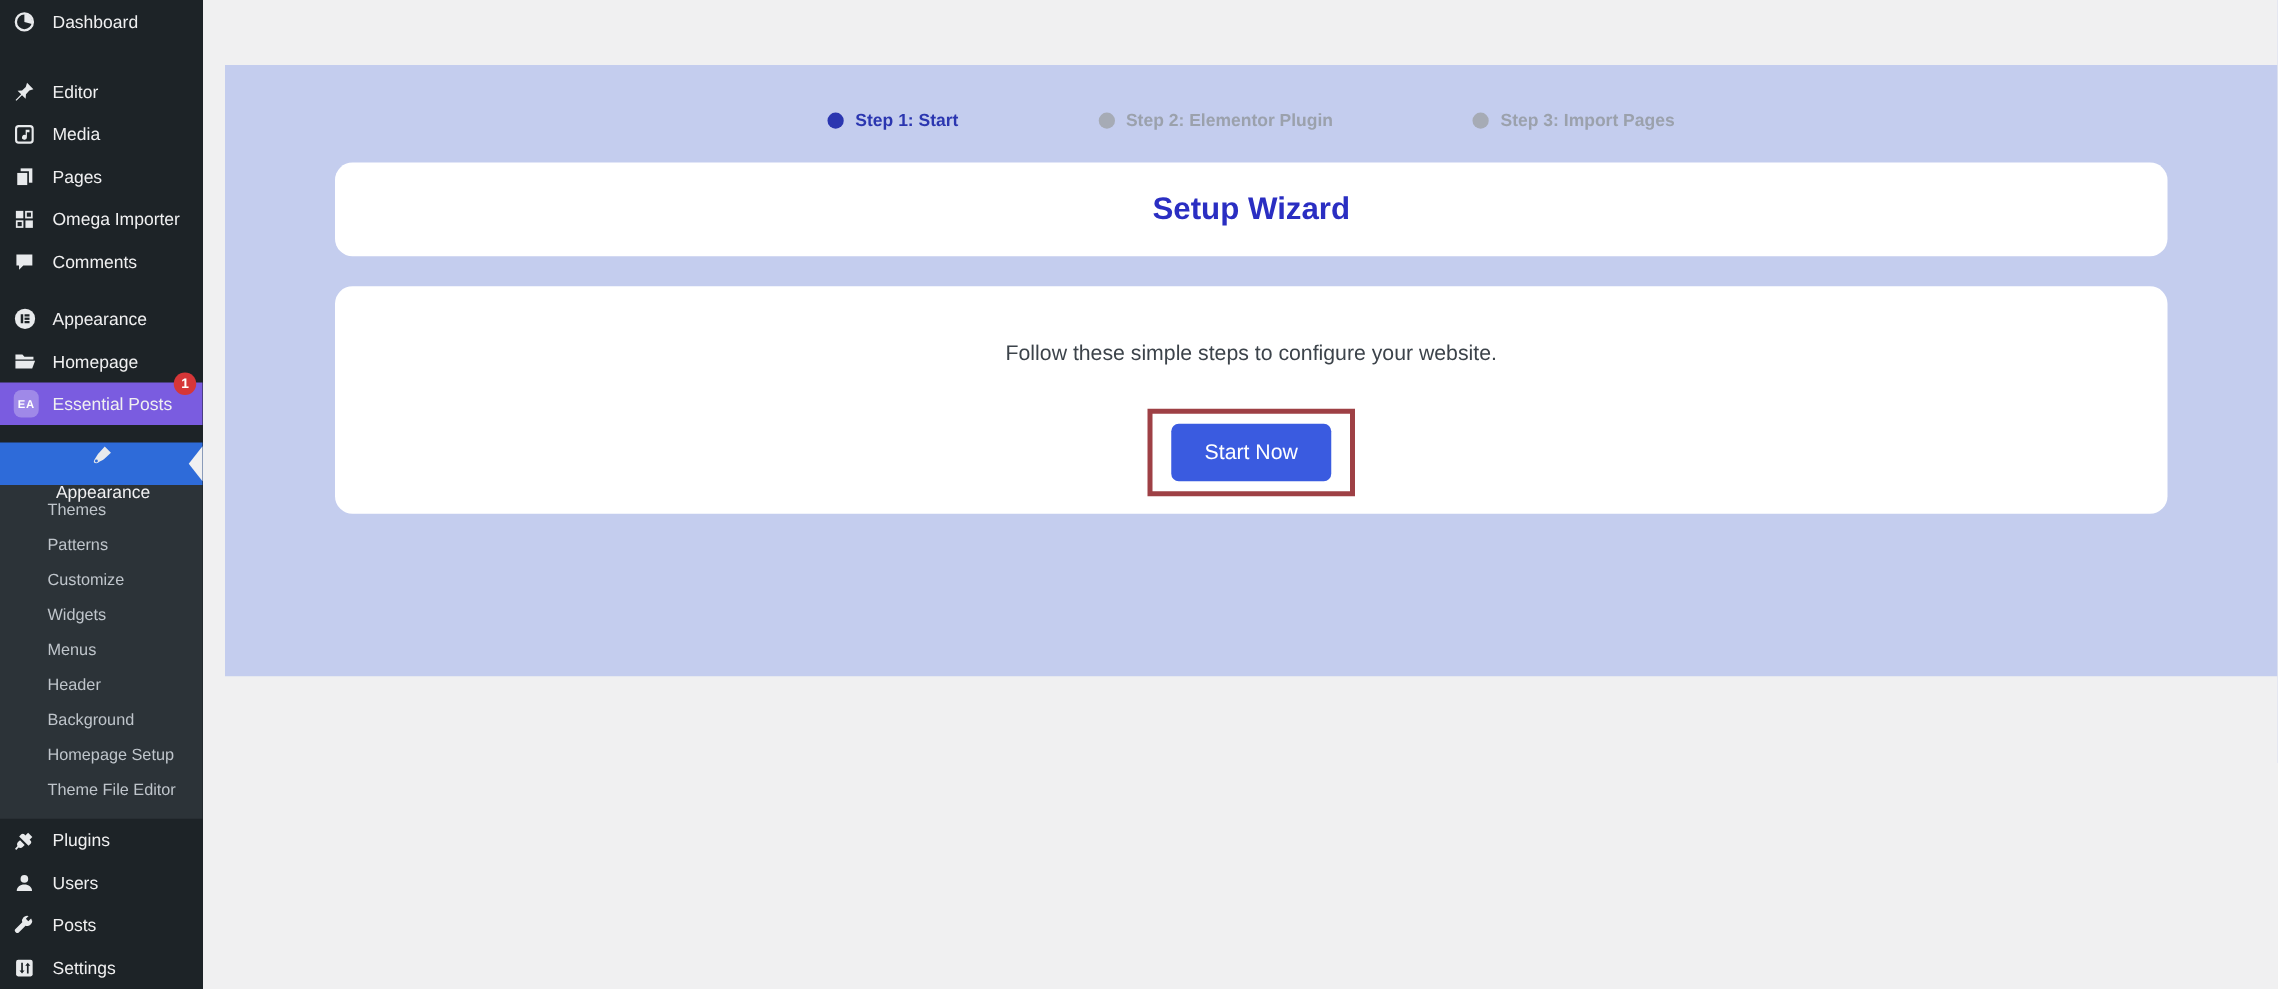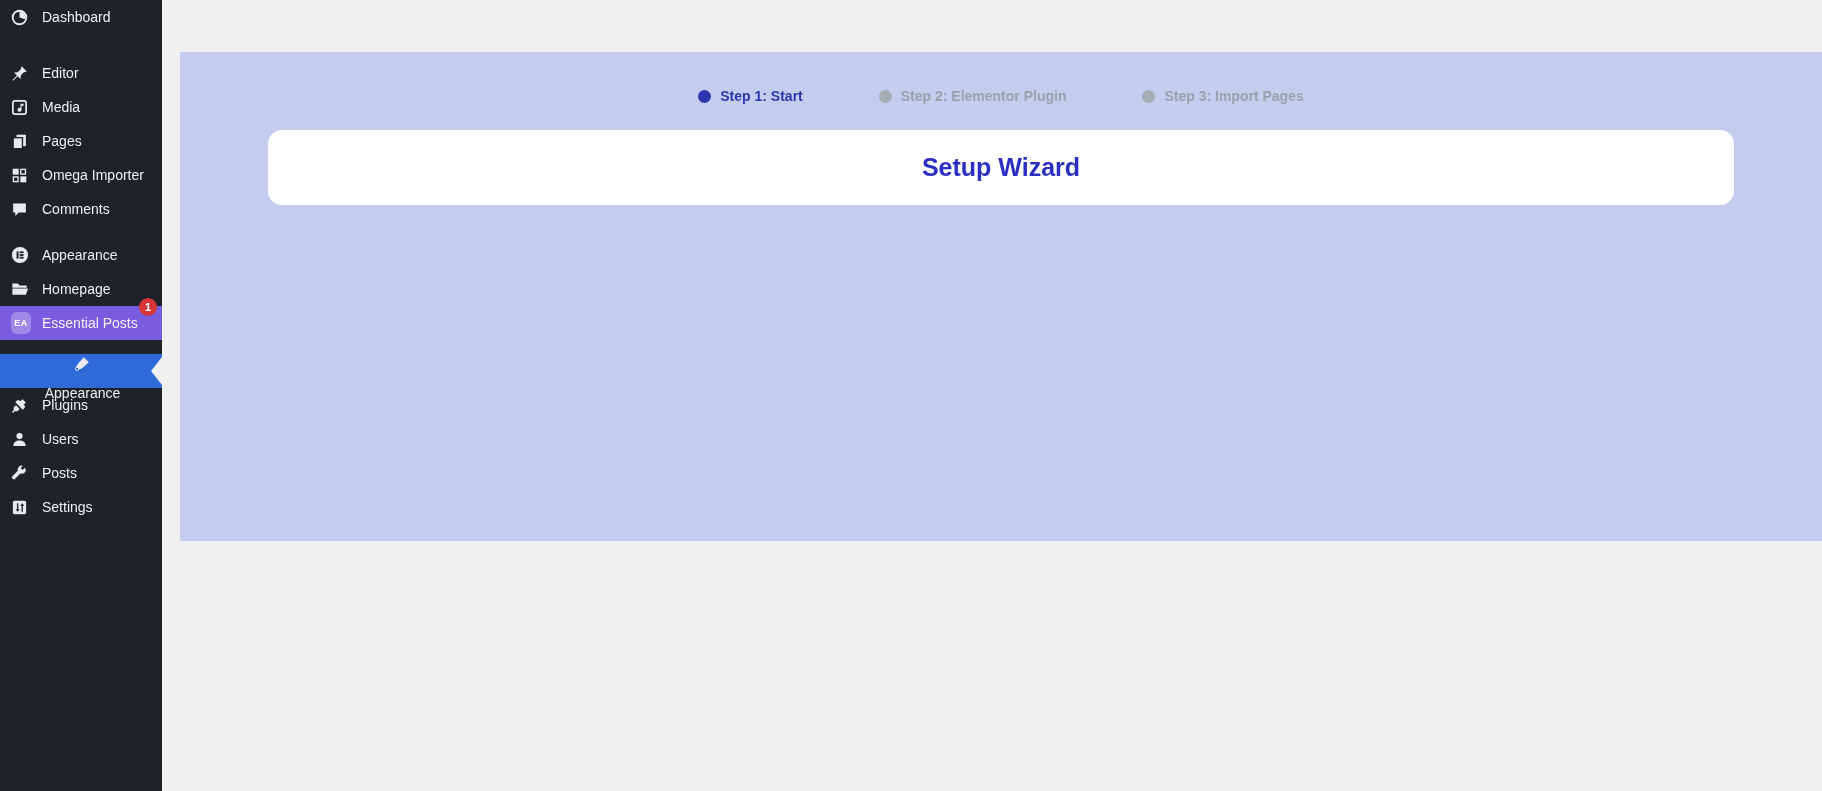--- a/index.html
+++ b/index.html
@@ -26,21 +26,21 @@
   .wp-arrow { position:absolute; right:0; top:50%; transform:translateY(-50%);
     width:0; height:0; border:14px solid transparent; border-right:11px solid #f0f0f1;
     border-left:none; }
   .submenu { background:#2c3338; padding:5px 0 10px; }
   .submenu-item { height:28px; display:flex; align-items:center; padding-left:38px;
     font-size:13px; color:#bfc5cb; cursor:pointer; }
 
   
   .main { margin-left:162px; padding:52px 0 0 18px; }
   .panel { background:#c4cdee; height:489px; width:100%; }
-  .steps { display:flex; justify-content:center; align-items:center; gap:76px;
+  .steps { display:flex; justify-content:center; align-items:center; gap:112px;
     padding-top:36px; }
   .step { display:flex; align-items:center; gap:9px; font-size:14px; font-weight:bold;
     color:#9ba1ac; }
   .step .dot { width:13px; height:13px; border-radius:50%; background:#a6abb5; }
   .step.active { color:#2b36b0; }
   .step.active .dot { background:#2b36b0; }
   .cards { padding:0 88px; }
   .card { background:#fff; border-radius:14px; }
   .card-title { margin-top:26px; height:75px; display:flex; align-items:center;
     justify-content:center; }
@@ -158,20 +158,31 @@
     <span class="mi-icon">
       <svg width="18" height="18" viewBox="0 0 20 20">
           <path d="M12 2.5l5.5 5.5-6 5.5c-1.5 1.4-3.6 1.8-5.2 3.2-1 .9-2.8 1-3.8 0-.6-.6.2-2.6 1-3.7 1.2-1.7 2-3.5 3.5-5z" fill="currentColor"></path>
           <circle cx="4.6" cy="15.4" r="1.3" fill="#2e6bd9"></circle>
         </svg>
     </span>
     <span class="mi-label">Appearance</span>
     <span class="wp-arrow"></span>
   </div>
 
+  <div class="submenu">
+    <div class="submenu-item">Themes</div>
+    <div class="submenu-item">Patterns</div>
+    <div class="submenu-item">Customize</div>
+    <div class="submenu-item">Widgets</div>
+    <div class="submenu-item">Menus</div>
+    <div class="submenu-item">Header</div>
+    <div class="submenu-item">Background</div>
+    <div class="submenu-item">Homepage Setup</div>
+    <div class="submenu-item">Theme File Editor</div>
+  </div>
 
   <div class="menu-item">
     <span class="mi-icon">
       <svg width="17" height="17" viewBox="0 0 20 20">
           <path d="M13.5 2.5l4 4-2.6 2.6 1 1c.8.8.8 2 0 2.8l-2 2-8.8-8.8 2-2c.8-.8 2-.8 2.8 0l1 1zM5.9 9.7l4.4 4.4-1.9 1.9c-1 1-2.6 1.2-3.8.5l-2.3 2.3-1.1-1.1L3.5 15c-.7-1.2-.5-2.8.5-3.8z" fill="currentColor"></path>
         </svg>
     </span>
     <span class="mi-label">Plugins</span>
   </div>
 
@@ -223,16 +234,22 @@
         <span class="dot"></span>
         <span>Step 3: Import Pages</span>
       </div>
     </div>
 
     <div class="cards">
       <div class="card card-title">
         <div class="wizard-title">Setup Wizard</div>
       </div>
 
+      <div class="card card-body">
+        <p class="wizard-desc">Follow these simple steps to configure your website.</p>
+        <div class="red-box">
+          <button class="start-btn">Start Now</button>
+        </div>
+      </div>
     </div>
 
   </div>
 </div>
 
 </body></html>

